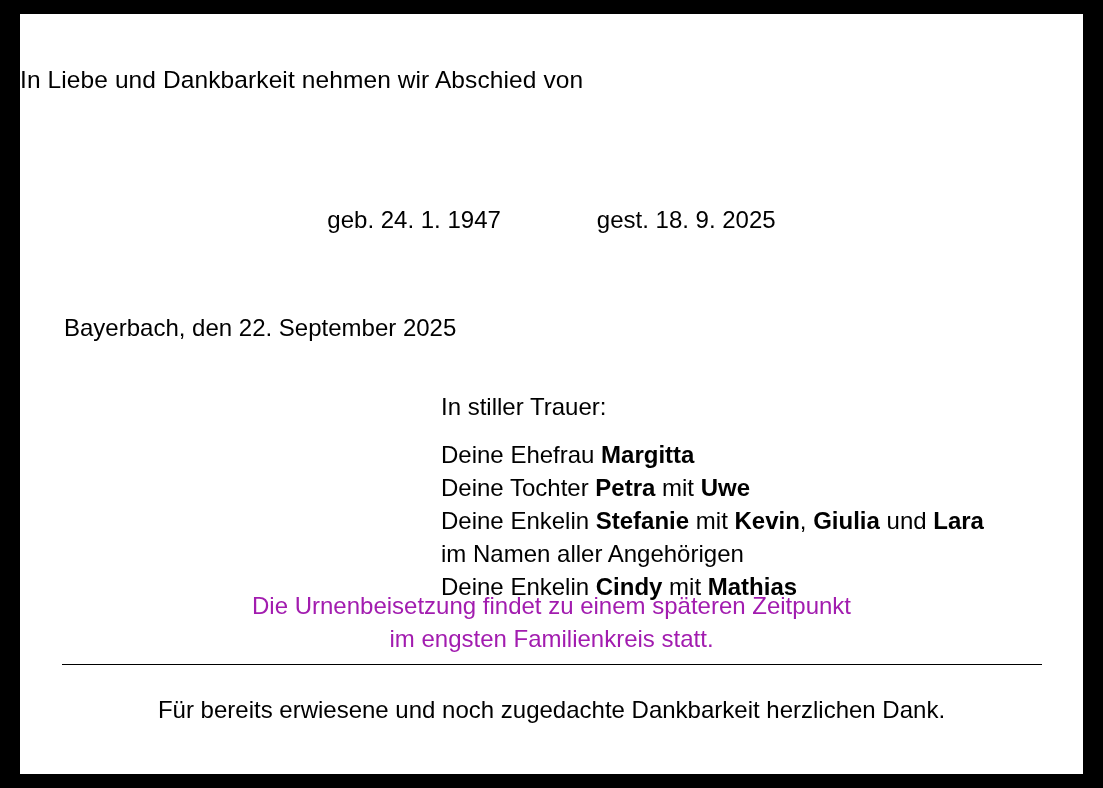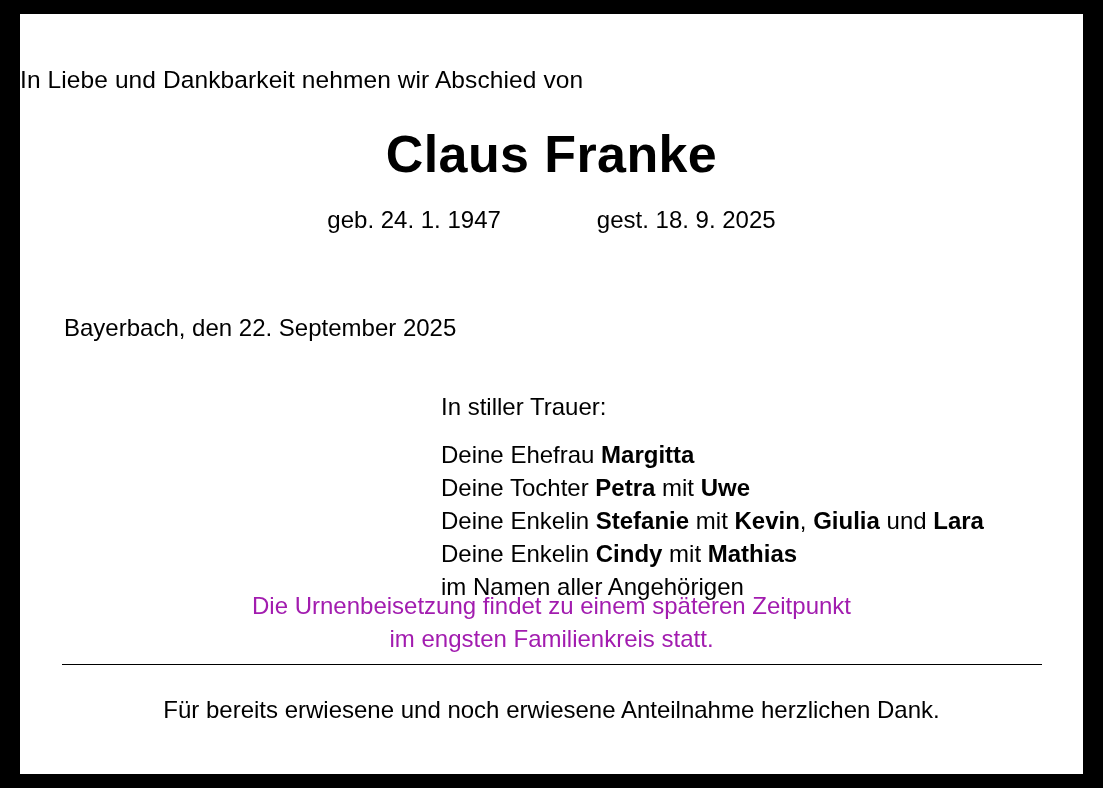--- a/index.html
+++ b/index.html
@@ -122,42 +122,41 @@
   }
 </style>
 </head>
 <body>
 
 <div class="obituary-card">
   <div class="inner">
 
     <div class="intro-line">In Liebe und Dankbarkeit nehmen wir Abschied von</div>
 
-    <div class="deceased-name">Claus Franke</div>
 
     <div class="dates-row">
       <span class="birth">geb. 24. 1. 1947</span><span class="gap"></span><span class="death">gest. 18. 9. 2025</span>
     </div>
 
     <div class="place-date">Bayerbach, den 22. September 2025</div>
 
     <div class="mourning-block">
       <div class="mourning-title">In stiller Trauer:</div>
       <div class="mourning-list" id="mourning-list">
           <div><span>Deine Ehefrau </span><b>Margitta</b></div>
           <div><span>Deine Tochter </span><b>Petra</b><span> mit </span><b>Uwe</b></div>
           <div><span>Deine Enkelin </span><b>Stefanie</b><span> mit </span><b>Kevin</b><span>, </span><b>Giulia</b><span> und </span><b>Lara</b></div>
+          <div><span>im Namen aller Angehörigen</span></div>
           <div><span>Deine Enkelin </span><b>Cindy</b><span> mit </span><b>Mathias</b></div>
-          <div><span>im Namen aller Angehörigen</span></div>
         </div>
     </div>
 
     <div class="ceremony-note">
       <div>Die Urnenbeisetzung findet zu einem späteren Zeitpunkt</div>
       <div>im engsten Familienkreis statt.</div>
     </div>
 
     <div class="divider"></div>
 
-    <div class="thanks-note">Für bereits erwiesene und noch erwiesene Anteilnahme herzlichen Dank.</div>
+    <div class="thanks-note">Für bereits erwiesene und noch zugedachte Dankbarkeit herzlichen Dank.</div>
 
   </div>
 </div>
 
 </body></html>

